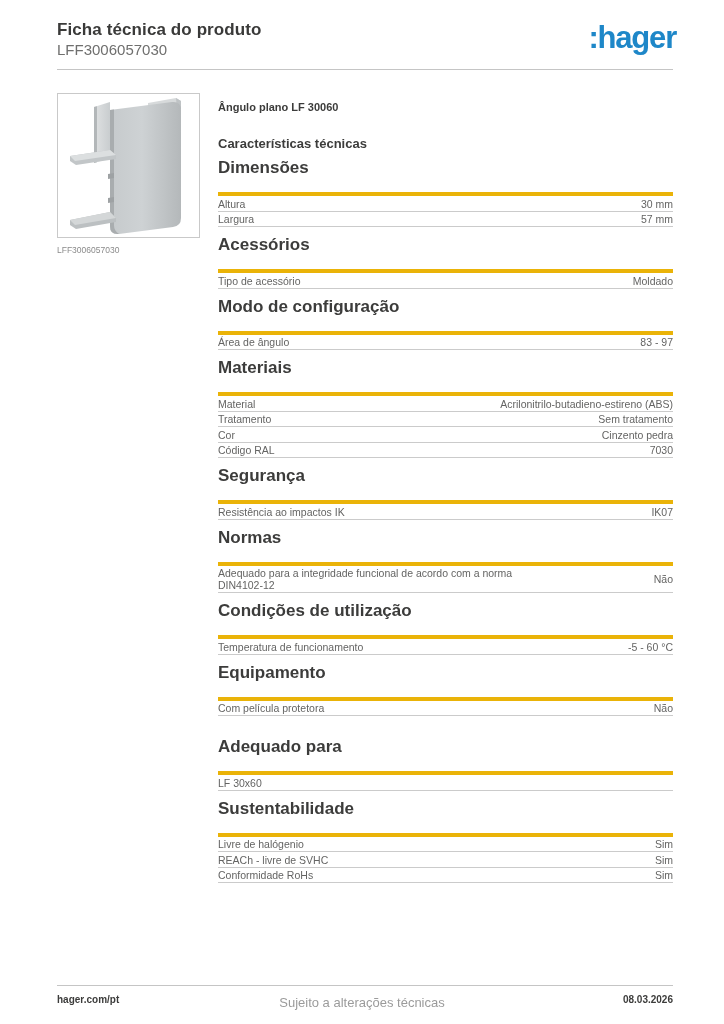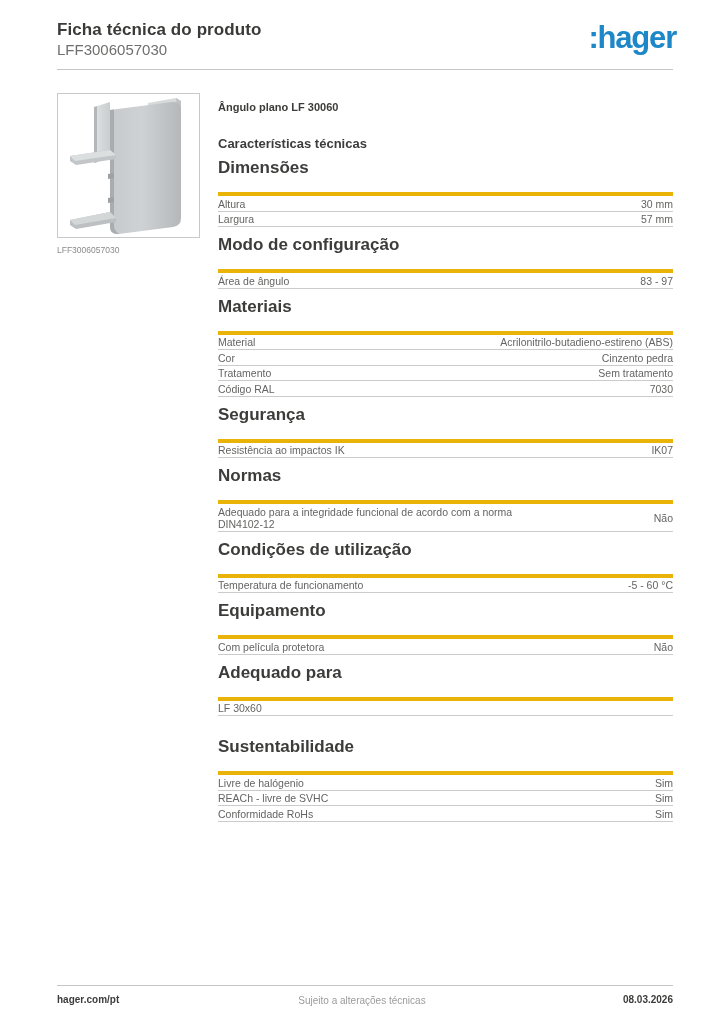--- a/index.html
+++ b/index.html
@@ -80,21 +80,21 @@
   .footer-rule {
     position: absolute; left: 57px; top: 985px; width: 616px;
     border-top: 1px solid #c5c5c5; height: 0;
   }
   .footer-left {
     position: absolute; left: 57px; top: 994px;
     font-size: 10px; font-weight: bold; color: #3c3c3b;
   }
   .footer-center {
     position: absolute; left: 0; top: 995px; width: 724px;
-    text-align: center; font-size: 10px; color: #9b9b9b;
+    text-align: center; font-size: 13px; color: #9b9b9b;
   }
   .footer-right {
     position: absolute; right: 51px; top: 994px;
     font-size: 10px; font-weight: bold; color: #3c3c3b;
   }
 </style>
 </head>
 <body>
 
 <div class="header-title">Ficha técnica do produto</div>
@@ -146,39 +146,46 @@
         <div class="spec-row">
           <span class="label">Altura</span>
           <span class="value">30 mm</span>
         </div>
         <div class="spec-row">
           <span class="label">Largura</span>
           <span class="value">57 mm</span>
         </div>
       </div>
       <div class="section">
+        <div class="section-title">Acessórios</div>
+        <div class="spec-row">
+          <span class="label">Tipo de acessório</span>
+          <span class="value">Moldado</span>
+        </div>
+      </div>
+      <div class="section">
         <div class="section-title">Modo de configuração</div>
         <div class="spec-row">
           <span class="label">Área de ângulo</span>
           <span class="value">83 - 97</span>
         </div>
       </div>
       <div class="section">
         <div class="section-title">Materiais</div>
         <div class="spec-row">
           <span class="label">Material</span>
           <span class="value">Acrilonitrilo-butadieno-estireno (ABS)</span>
         </div>
         <div class="spec-row">
+          <span class="label">Tratamento</span>
+          <span class="value">Sem tratamento</span>
+        </div>
+        <div class="spec-row">
           <span class="label">Cor</span>
           <span class="value">Cinzento pedra</span>
-        </div>
-        <div class="spec-row">
-          <span class="label">Tratamento</span>
-          <span class="value">Sem tratamento</span>
         </div>
         <div class="spec-row">
           <span class="label">Código RAL</span>
           <span class="value">7030</span>
         </div>
       </div>
       <div class="section">
         <div class="section-title">Segurança</div>
         <div class="spec-row">
           <span class="label">Resistência ao impactos IK</span>

